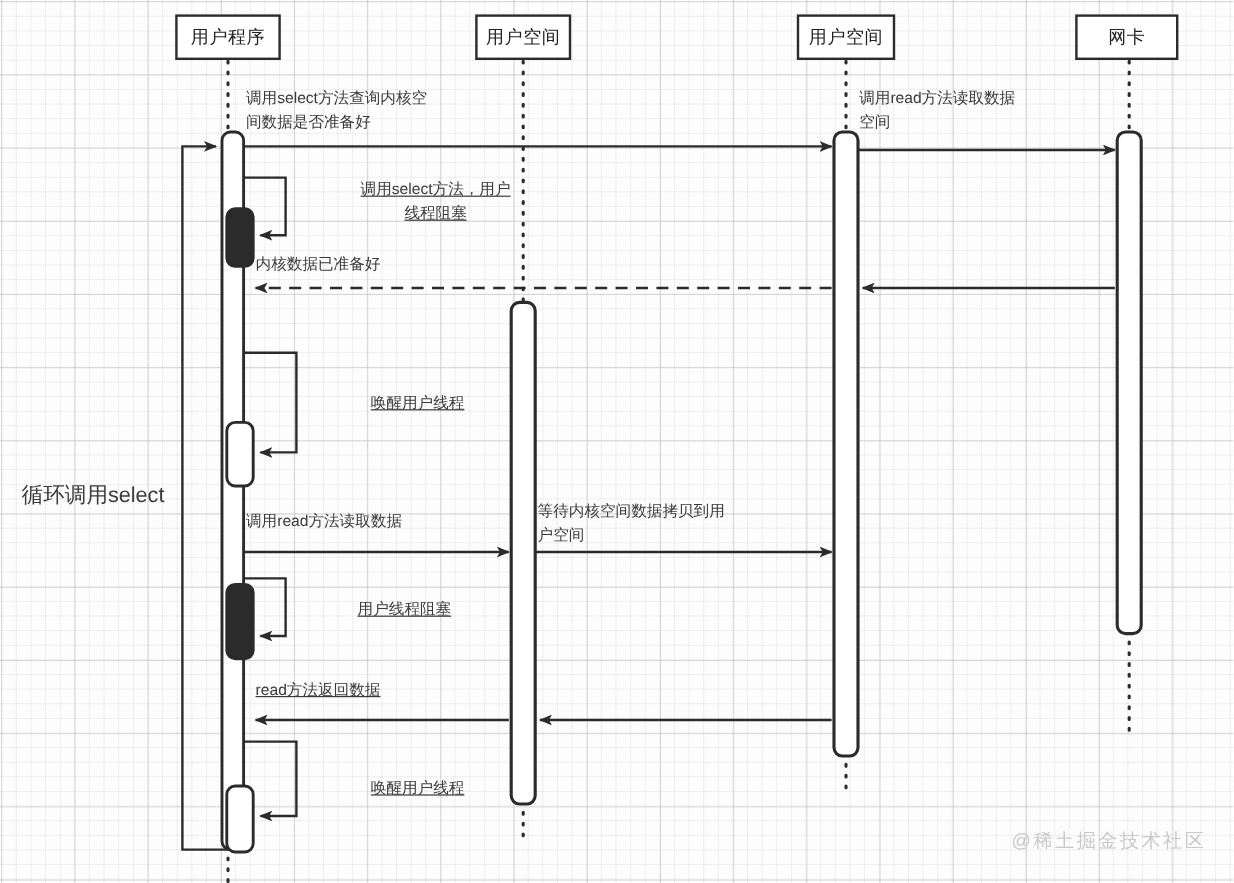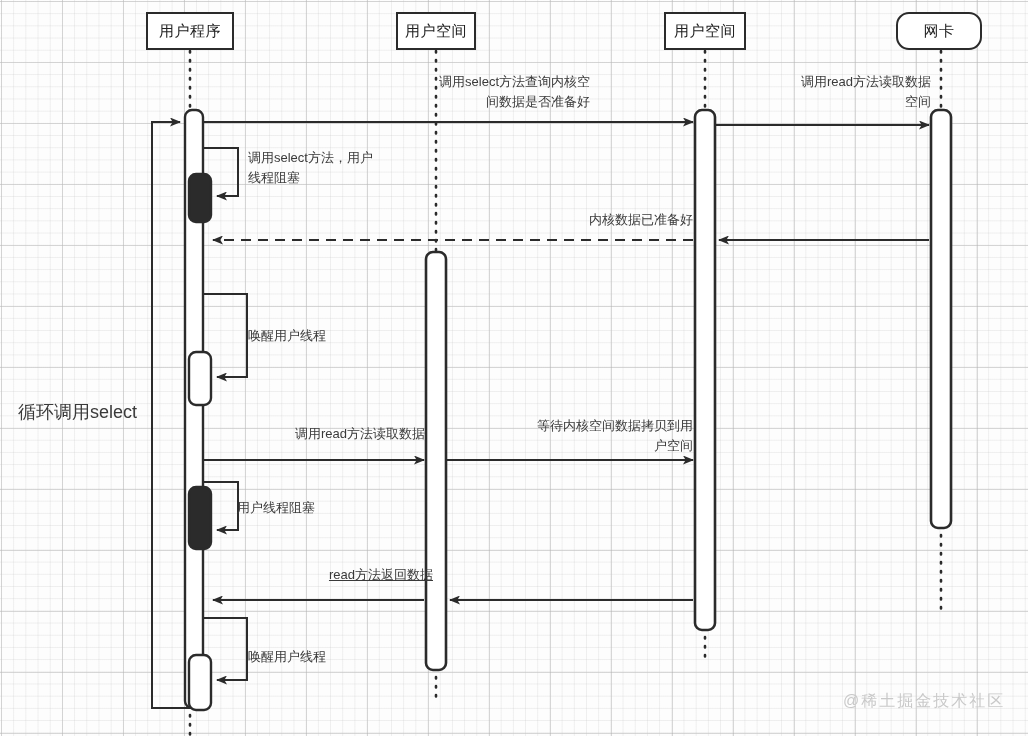--- a/index.html
+++ b/index.html
@@ -39,26 +39,26 @@
     color: #222222;
     font-size: 15px;
     letter-spacing: 0.5px;
     z-index: 6;
   }
   .msg-label {
     position: absolute;
     color: #3a3a3a;
     font-size: 13px;
     line-height: 20px;
-    text-align: right;
+    text-align: left;
     white-space: pre-line;
     z-index: 5;
     pointer-events: none;
   }
-  .msg-label.left-align { text-align: left; }
+  .msg-label.left-align { text-align: center; text-decoration: underline; }
   .loop-label {
     position: absolute;
     color: #3a3a3a;
     font-size: 18px;
     z-index: 5;
   }
   .watermark {
     position: absolute;
     color: #c9c9c9;
     font-size: 16px;
@@ -143,21 +143,21 @@
 
   <div class="actor-box" style="left:146px; top:12px; width:88px; height:38px;">
     <span>用户程序</span>
   </div>
   <div class="actor-box" style="left:396px; top:12px; width:80px; height:38px;">
     <span>用户空间</span>
   </div>
   <div class="actor-box" style="left:664px; top:12px; width:82px; height:38px;">
     <span>用户空间</span>
   </div>
-  <div class="actor-box" style="left:896px; top:12px; width:86px; height:38px;border-radius:13px;">
+  <div class="actor-box" style="left:896px; top:12px; width:86px; height:38px;">
     <span>网卡</span>
   </div>
 
   <div class="msg-label" style="left:205px; top:72px; width:385px;">调用select方法查询内核空
 间数据是否准备好</div>
 
   <div class="msg-label" style="left:716px; top:72px; width:215px;">调用read方法读取数据
 空间</div>
 
   <div class="msg-label left-align" style="left:248px; top:148px; width:230px;">调用select方法，用户

